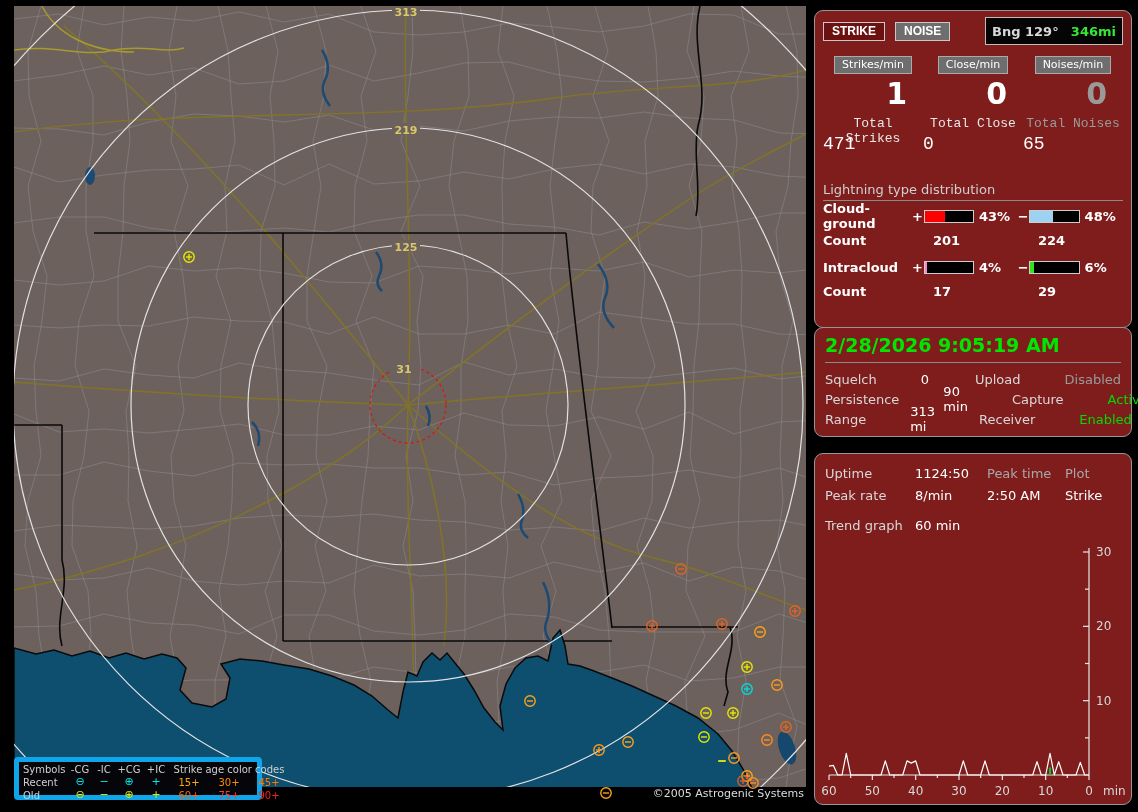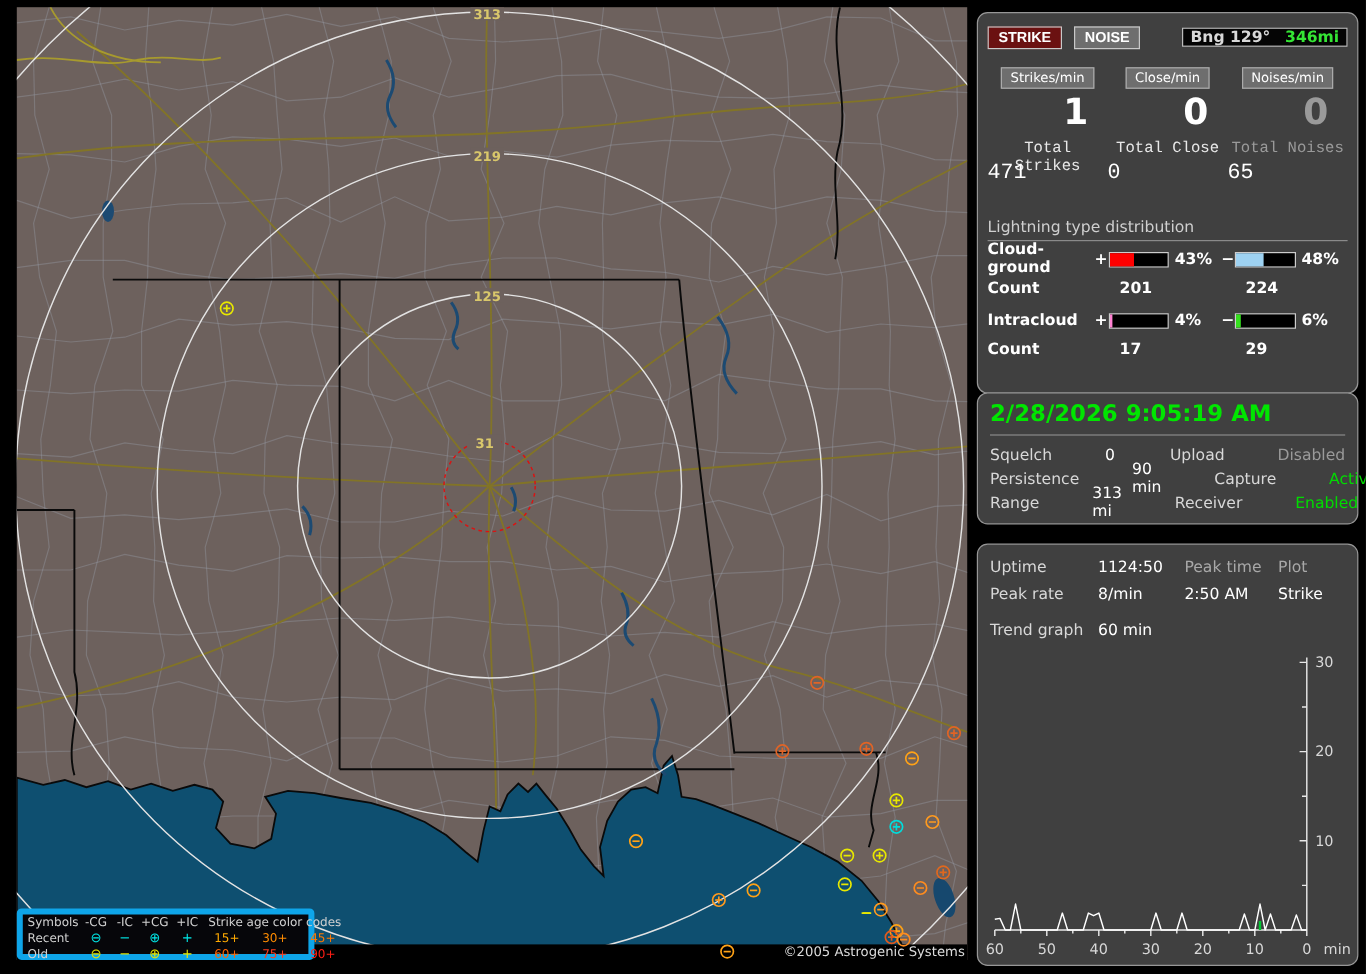--- a/index.html
+++ b/index.html
@@ -13,32 +13,32 @@
   #legend { position:absolute; left:0px; top:751px; width:248px; height:43px;
             background:#06060a; border:5px solid #0ea5e9; border-radius:4px;
             font-size:10px; color:#d0d0d0; padding:1px 4px; line-height:13px; }
   .lg-row { display:grid; grid-template-columns:44px 26px 22px 28px 26px 40px 40px 40px; }
   .lg-row span { text-align:center; }
   .lg-row .lg-label { text-align:left; }
   .lg-age-header { grid-column:6/9; text-align:center; }
   .lg-sym { font-size:11px; line-height:12px; }
 
   
-  .box { position:absolute; left:814px; width:318px; background:#404040;
+  .box { position:absolute; left:814px; width:318px; background:#7f1d1d;
          border:1px solid #979797; border-radius:9px; color:#d8d8d8; }
   #box1 { top:10px;  height:318px; padding:8px; }
   #box2 { top:327px; height:110px; padding:6px 10px; }
   #box3 { top:453px; height:352px; padding:8px 6px; }
 
   .toprow { display:flex; align-items:center; height:24px; }
   .btn { font-weight:bold; font-size:12px; color:#fff; border:1px solid #c8c8c8;
          padding:1px 8px 2px 8px; cursor:pointer; }
   .btn-strike { background:#6b1111; margin-left:0; }
   .btn-noise  { background:#6e6e6e; margin-left:10px; }
-  .bng { margin-left:auto; width:138px; height:16px; background:#050505;
+  .bng { margin-left:auto; width:138px; height:28px; background:#050505;
          border:1px solid #bdbdbd; display:flex; align-items:center;
          font-weight:bold; font-size:13px; padding:0 6px; }
   .bng .dist { margin-left:auto; color:#35e635; }
 
   .cols3 { display:flex; }
   .cols3 > div { flex:1; }
   .pillrow { margin-top:13px; }
   .pill { display:block; margin:0 auto; background:#6e6e6e; color:#fff;
           border:1px solid #aaa; font-size:11px; padding:1px 7px 2px 7px;
           text-align:center; width:max-content; cursor:pointer; }

